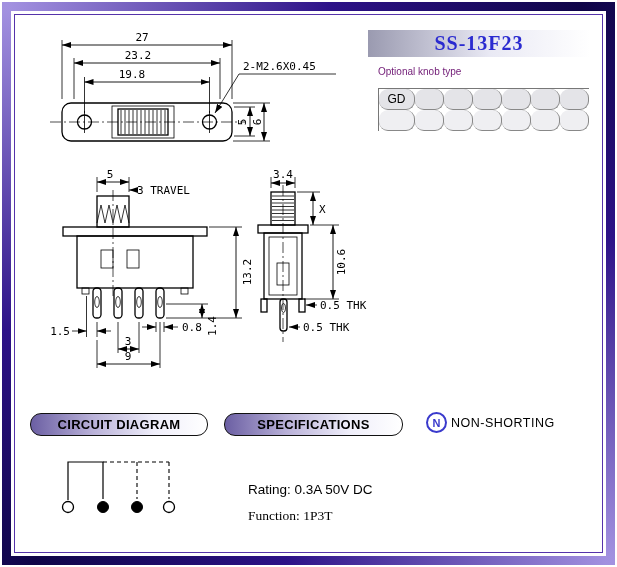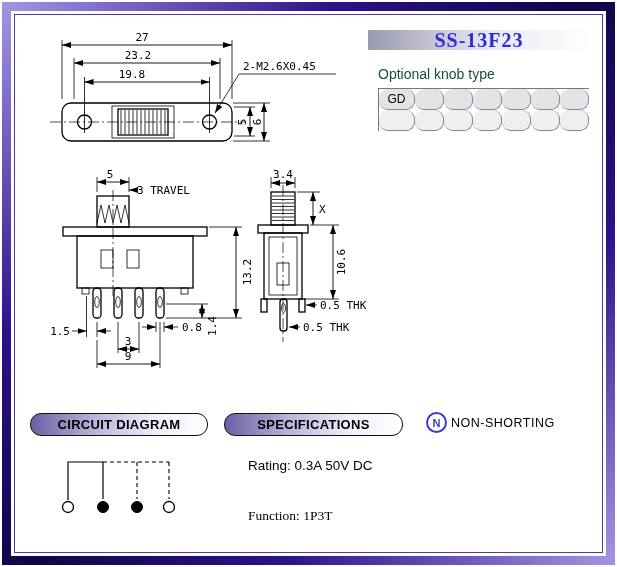--- a/index.html
+++ b/index.html
@@ -2,48 +2,48 @@
 <html><head>
 <meta charset="utf-8">
 <style>
   html,body{margin:0;padding:0;background:#fff;}
   .page{position:relative;width:617px;height:567px;background:#fff;overflow:hidden;
         font-family:"Liberation Sans",sans-serif;}
   .frame-band{position:absolute;inset:2px;border:9px solid;pointer-events:none;
         border-image:linear-gradient(135deg,#a291e0 0%,#2d1288 28%,#0f0548 50%,#2d1288 72%,#a291e0 100%) 1;}
   .frame-line{position:absolute;inset:14px;border:1px solid #5533aa;pointer-events:none;}
 
-  .title-box{position:absolute;left:368px;top:30px;width:222px;height:20px;
+  .title-box{position:absolute;left:368px;top:30px;width:222px;height:27px;
         background:linear-gradient(90deg,#9a9ab0 0%,#e9e9f4 55%,#ffffff 100%);
         display:flex;align-items:center;justify-content:center;}
   .title-text{font-family:"Liberation Serif",serif;font-weight:bold;font-size:20px;
         color:#2b2bd0;letter-spacing:1px;}
 
-  .knob-label{position:absolute;left:378px;top:66px;font-size:14px;color:#14532d;}
+  .knob-label{position:absolute;left:378px;top:66px;font-size:10px;color:#701a75;}
   .knob-table{position:absolute;left:378px;top:88px;display:grid;
         grid-template-columns:36px repeat(6,29px);grid-auto-rows:21px;
         border-left:1px solid #777;border-top:1px solid #777;background:#fff;}
   .knob-table .cell{border-right:1px solid #888;border-bottom:1px solid #888;
         background:#e4e4e8;font-size:12px;color:#000;display:flex;align-items:center;justify-content:center;border-radius:9px;}
   .knob-table .cell.r2{background:#efeff2;}
 
   .badge{position:absolute;height:21px;border-radius:11px;border:1.5px solid #111;
         background:linear-gradient(90deg,#6b5fa3 0%,#b9b1d8 35%,#efeefa 70%,#ffffff 100%);
         font-weight:bold;font-size:13px;color:#000;letter-spacing:.3px;
         display:flex;align-items:center;justify-content:center;}
   .badge.circuit{left:30px;top:413px;width:176px;}
   .badge.specs{left:224px;top:413px;width:177px;}
 
   .nonshorting{position:absolute;left:426px;top:412px;display:flex;align-items:center;gap:4px;}
   .n-icon{width:17px;height:17px;border:2px solid #3a3acc;border-radius:50%;
         color:#3a3acc;font-weight:bold;font-size:11px;display:flex;align-items:center;justify-content:center;}
   .ns-label{font-weight:normal;font-size:12.5px;color:#000;letter-spacing:.5px;}
 
   .spec-line{position:absolute;left:248px;font-size:13.5px;color:#000;}
-  .spec-line.rating{top:458px;}
+  .spec-line.rating{top:482px;}
   .spec-line.function{top:508px;font-family:Liberation Serif, serif;}
 
   svg.drawing{position:absolute;left:0;top:0;}
   svg .obj{fill:none;stroke:#000;stroke-width:1.3;}
   svg .thin{fill:none;stroke:#000;stroke-width:0.8;}
   svg .ext{stroke:#000;stroke-width:0.8;}
   svg .dim{stroke:#000;stroke-width:0.9;fill:none;}
   svg .cl{stroke:#000;stroke-width:0.7;stroke-dasharray:11 3 2 3;fill:none;}
   svg .dash{stroke:#000;stroke-width:1.1;stroke-dasharray:4 3;fill:none;}
   svg .solidline{stroke:#000;stroke-width:1.2;fill:none;}

